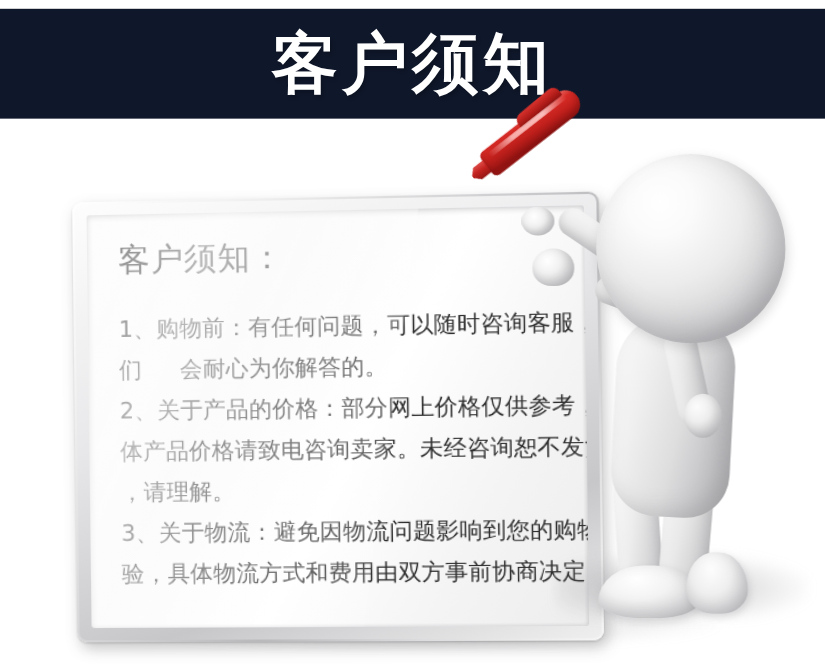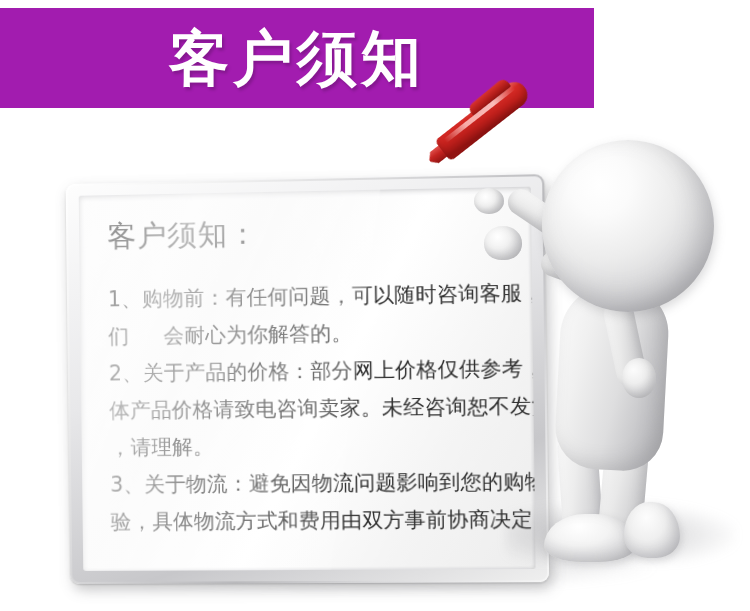--- a/index.html
+++ b/index.html
@@ -13,23 +13,23 @@
     position: relative;
     overflow: hidden;
     font-family: "DejaVu Sans", "Liberation Sans", sans-serif;
   }
 
   
   .banner {
     position: absolute;
     left: 0;
     top: 8px;
-    width: 594px;
+    width: 750px;
     height: 100px;
-    background: #a21caf;
+    background: #0f172a;
     display: flex;
     align-items: center;
     justify-content: center;
   }
   .banner-title {
     color: #ffffff;
     font-size: 60px;
     font-weight: bold;
     letter-spacing: 4px;
     line-height: 1;

